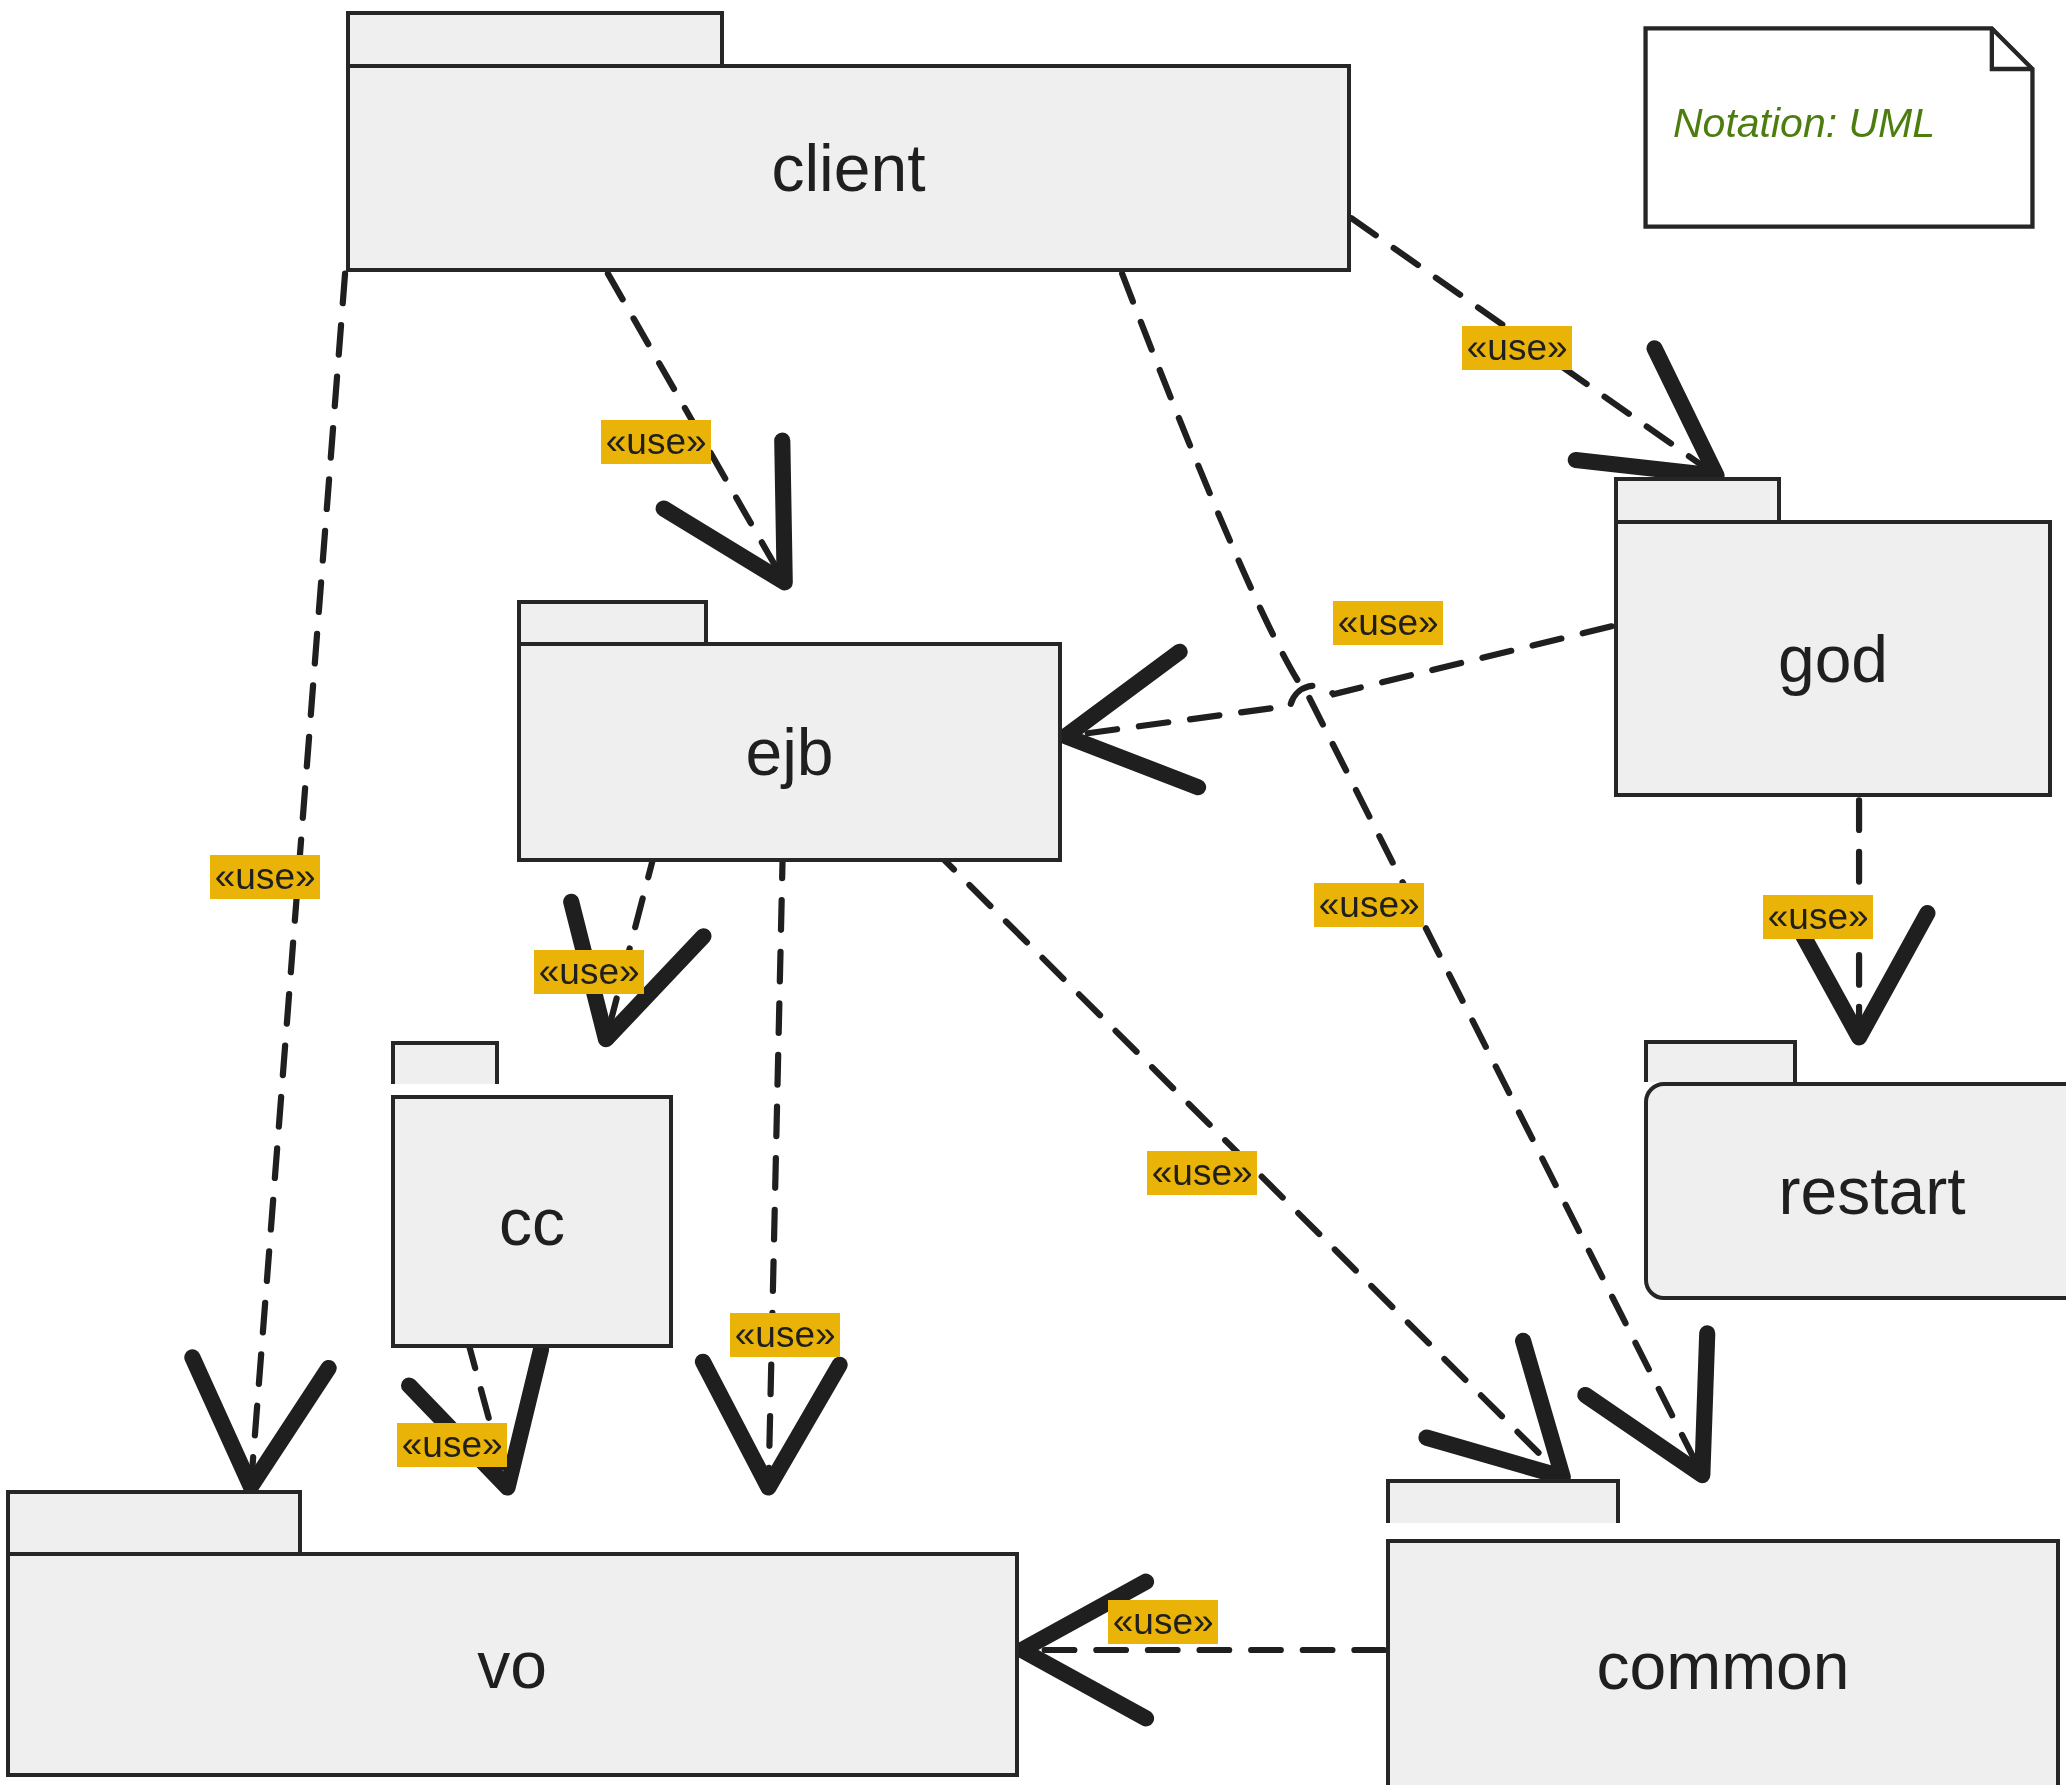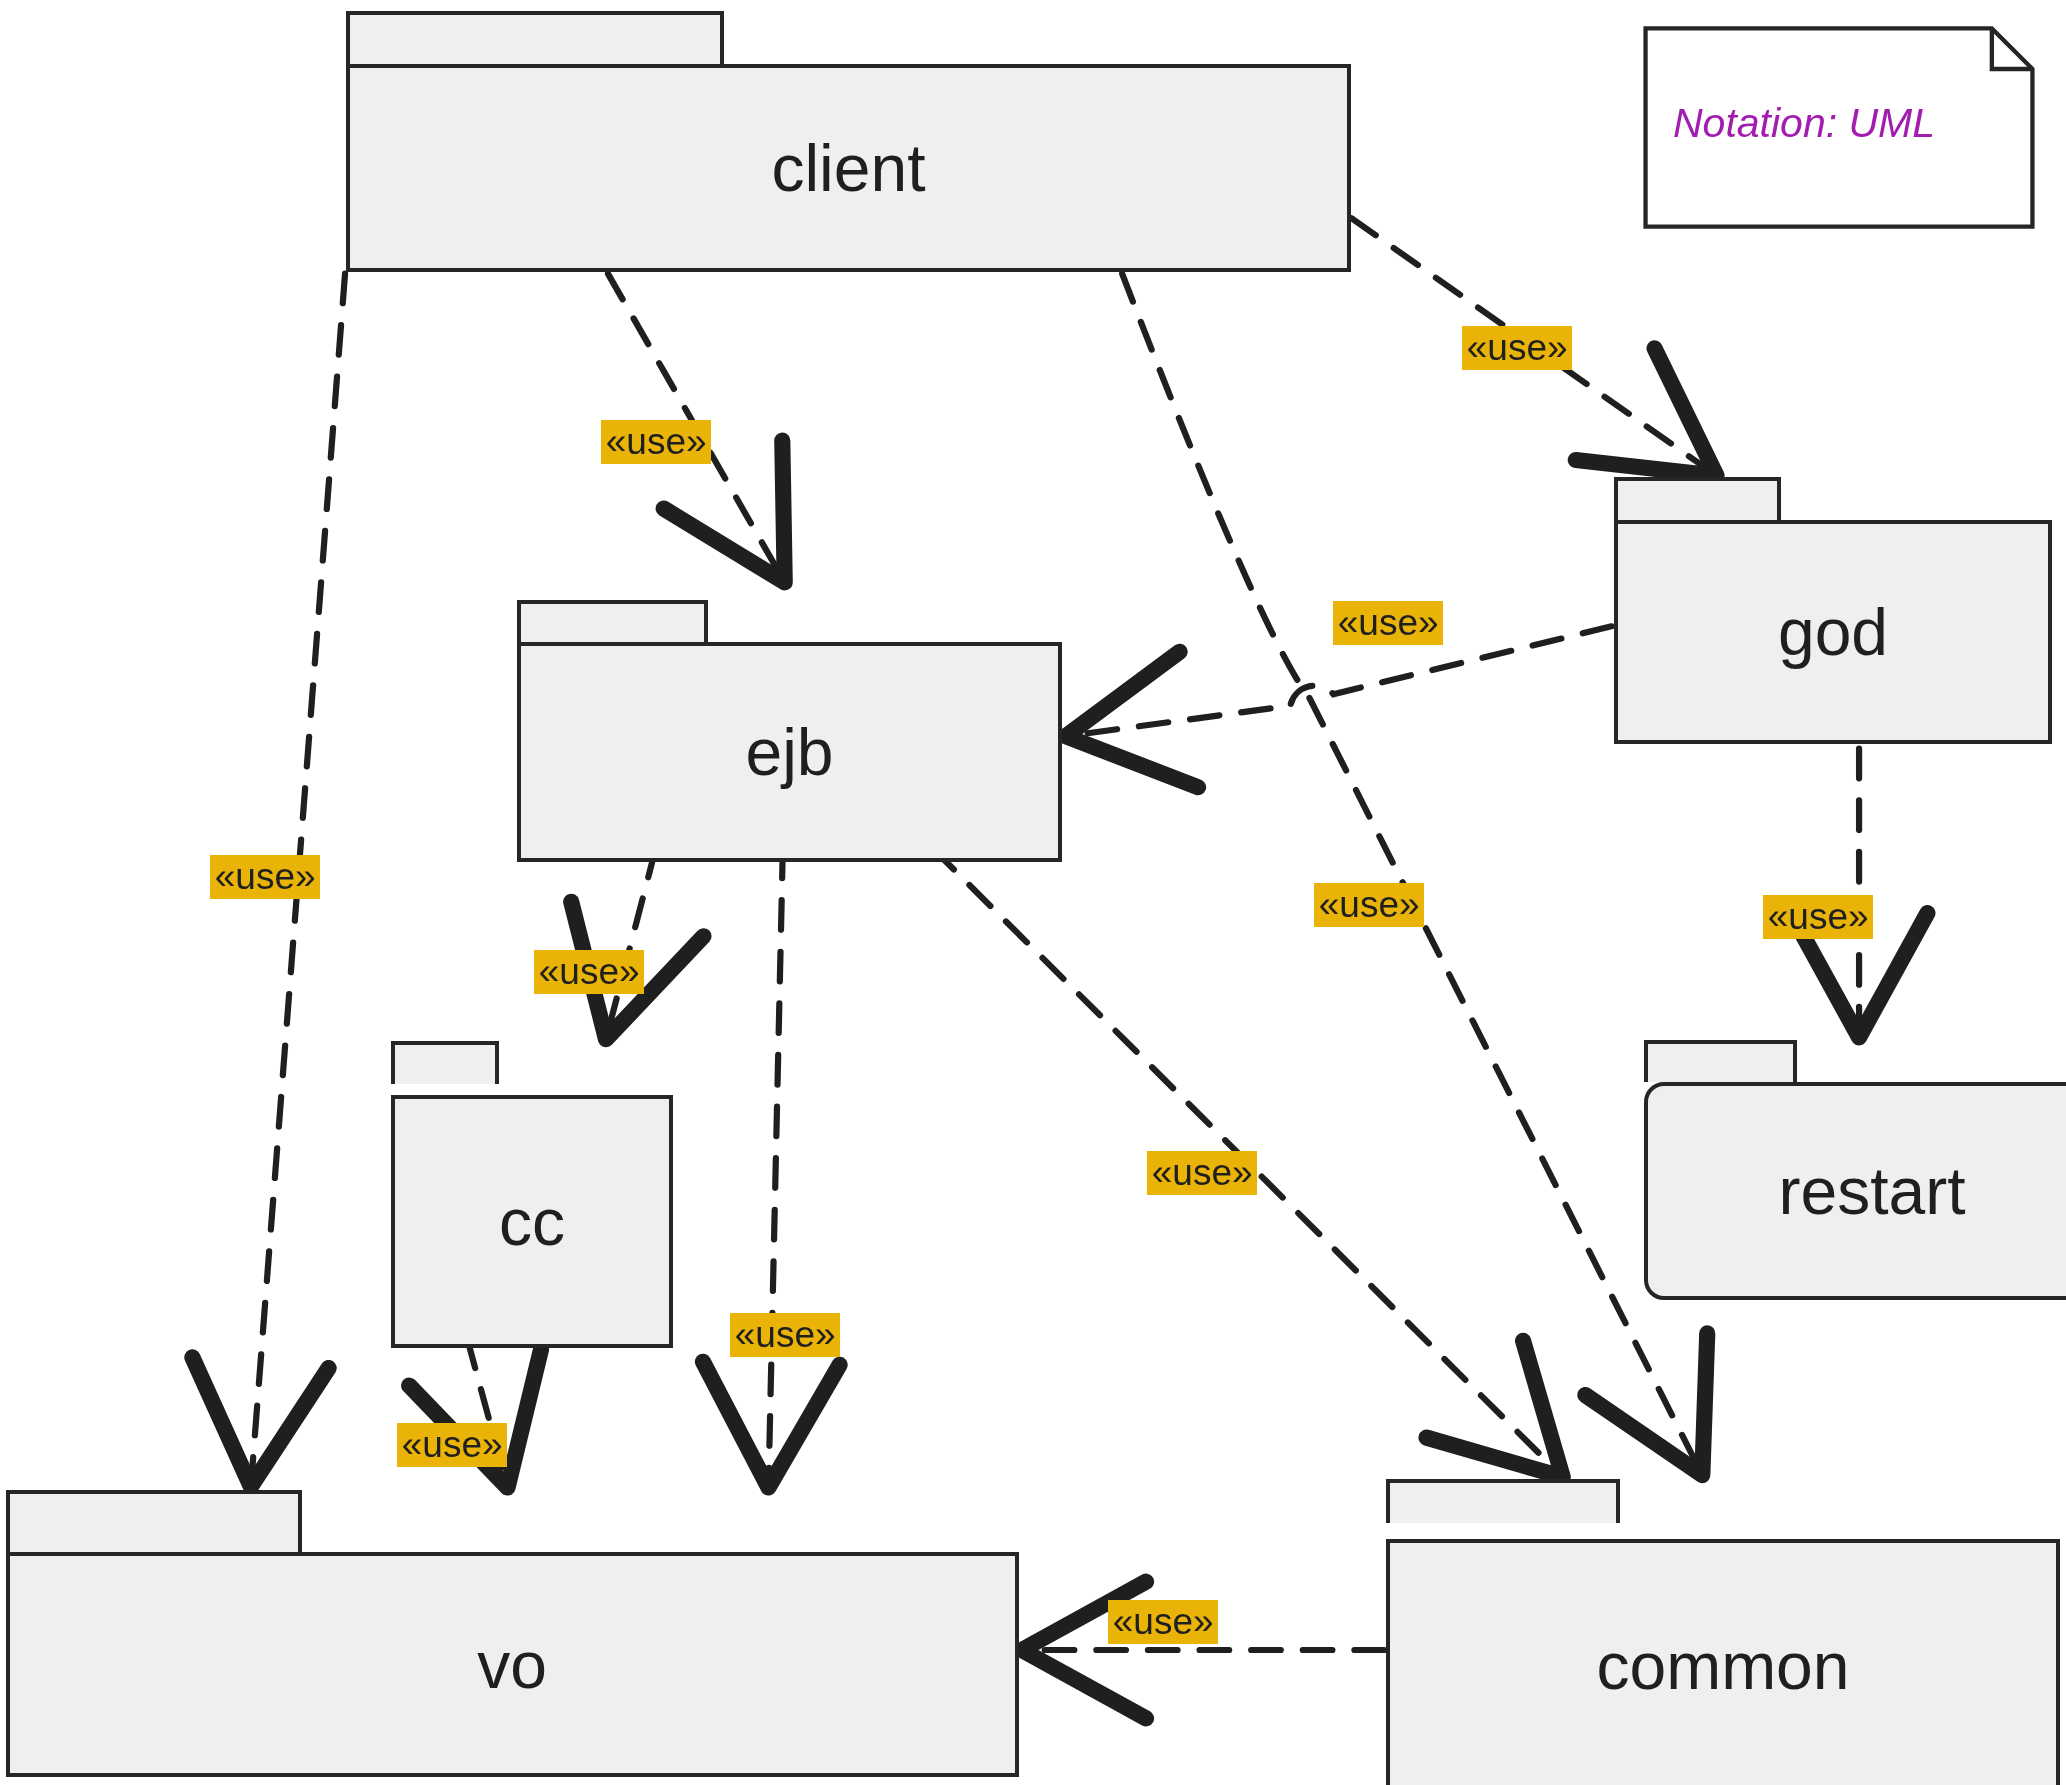--- a/index.html
+++ b/index.html
@@ -4,21 +4,21 @@
 <style>
   html,body{margin:0;padding:0;background:#ffffff;}
   body{font-family:"Liberation Sans", sans-serif;}
   #stage{position:relative;width:2066px;height:1786px;background:#ffffff;overflow:hidden;}
   #wires{position:absolute;left:0;top:0;width:2066px;height:1786px;}
   .pkg{position:absolute;}
   .pkg .tab{position:absolute;left:0;top:0;background:#efefef;border:4.3px solid #262626;box-sizing:border-box;border-bottom:none;}
   .pkg .body{position:absolute;left:0;background:#efefef;border:4.3px solid #262626;box-sizing:border-box;display:flex;align-items:center;justify-content:center;}
   .pkg .name{font-size:66px;color:#1f1f1f;letter-spacing:0px;line-height:1;white-space:nowrap;}
   .note{position:absolute;}
-  .note .noteText{position:absolute;font-style:italic;font-size:41px;color:#a21caf;white-space:nowrap;}
+  .note .noteText{position:absolute;font-style:italic;font-size:41px;color:#4d7c0f;white-space:nowrap;}
   .edgelabel{position:absolute;font-size:37px;color:#1f1f1f;white-space:nowrap;background:#eab308;padding:1px 4.8px;}
 </style>
 </head>
 <body>
 
 <div id="stage">
 
   <svg id="wires" viewBox="0 0 4323 3736" xmlns="http://www.w3.org/2000/svg">
     <defs>
       <marker id="openArrow" markerWidth="26" markerHeight="26" refX="22" refY="13" orient="auto" markerUnits="strokeWidth">
@@ -54,21 +54,21 @@
 
   <div class="pkg" style="left:346px;top:11px;width:1005px;height:260px;">
     <div class="tab" style="width:378px;height:53px;"></div>
     <div class="body" style="top:53px;width:1005px;height:208px;">
       <span class="name">client</span>
     </div>
   </div>
 
   <div class="pkg" style="left:1614px;top:477px;width:438px;height:269px;">
     <div class="tab" style="width:167px;height:43px;"></div>
-    <div class="body" style="top:43px;width:438px;height:224px;">
+    <div class="body" style="top:43px;width:438px;height:277px;">
       <span class="name">god</span>
     </div>
   </div>
 
   <div class="pkg" style="left:517px;top:600px;width:610px;height:262px;">
     <div class="tab" style="width:191px;height:42px;"></div>
     <div class="body" style="top:42px;width:545px;height:220px;">
       <span class="name">ejb</span>
     </div>
   </div>

